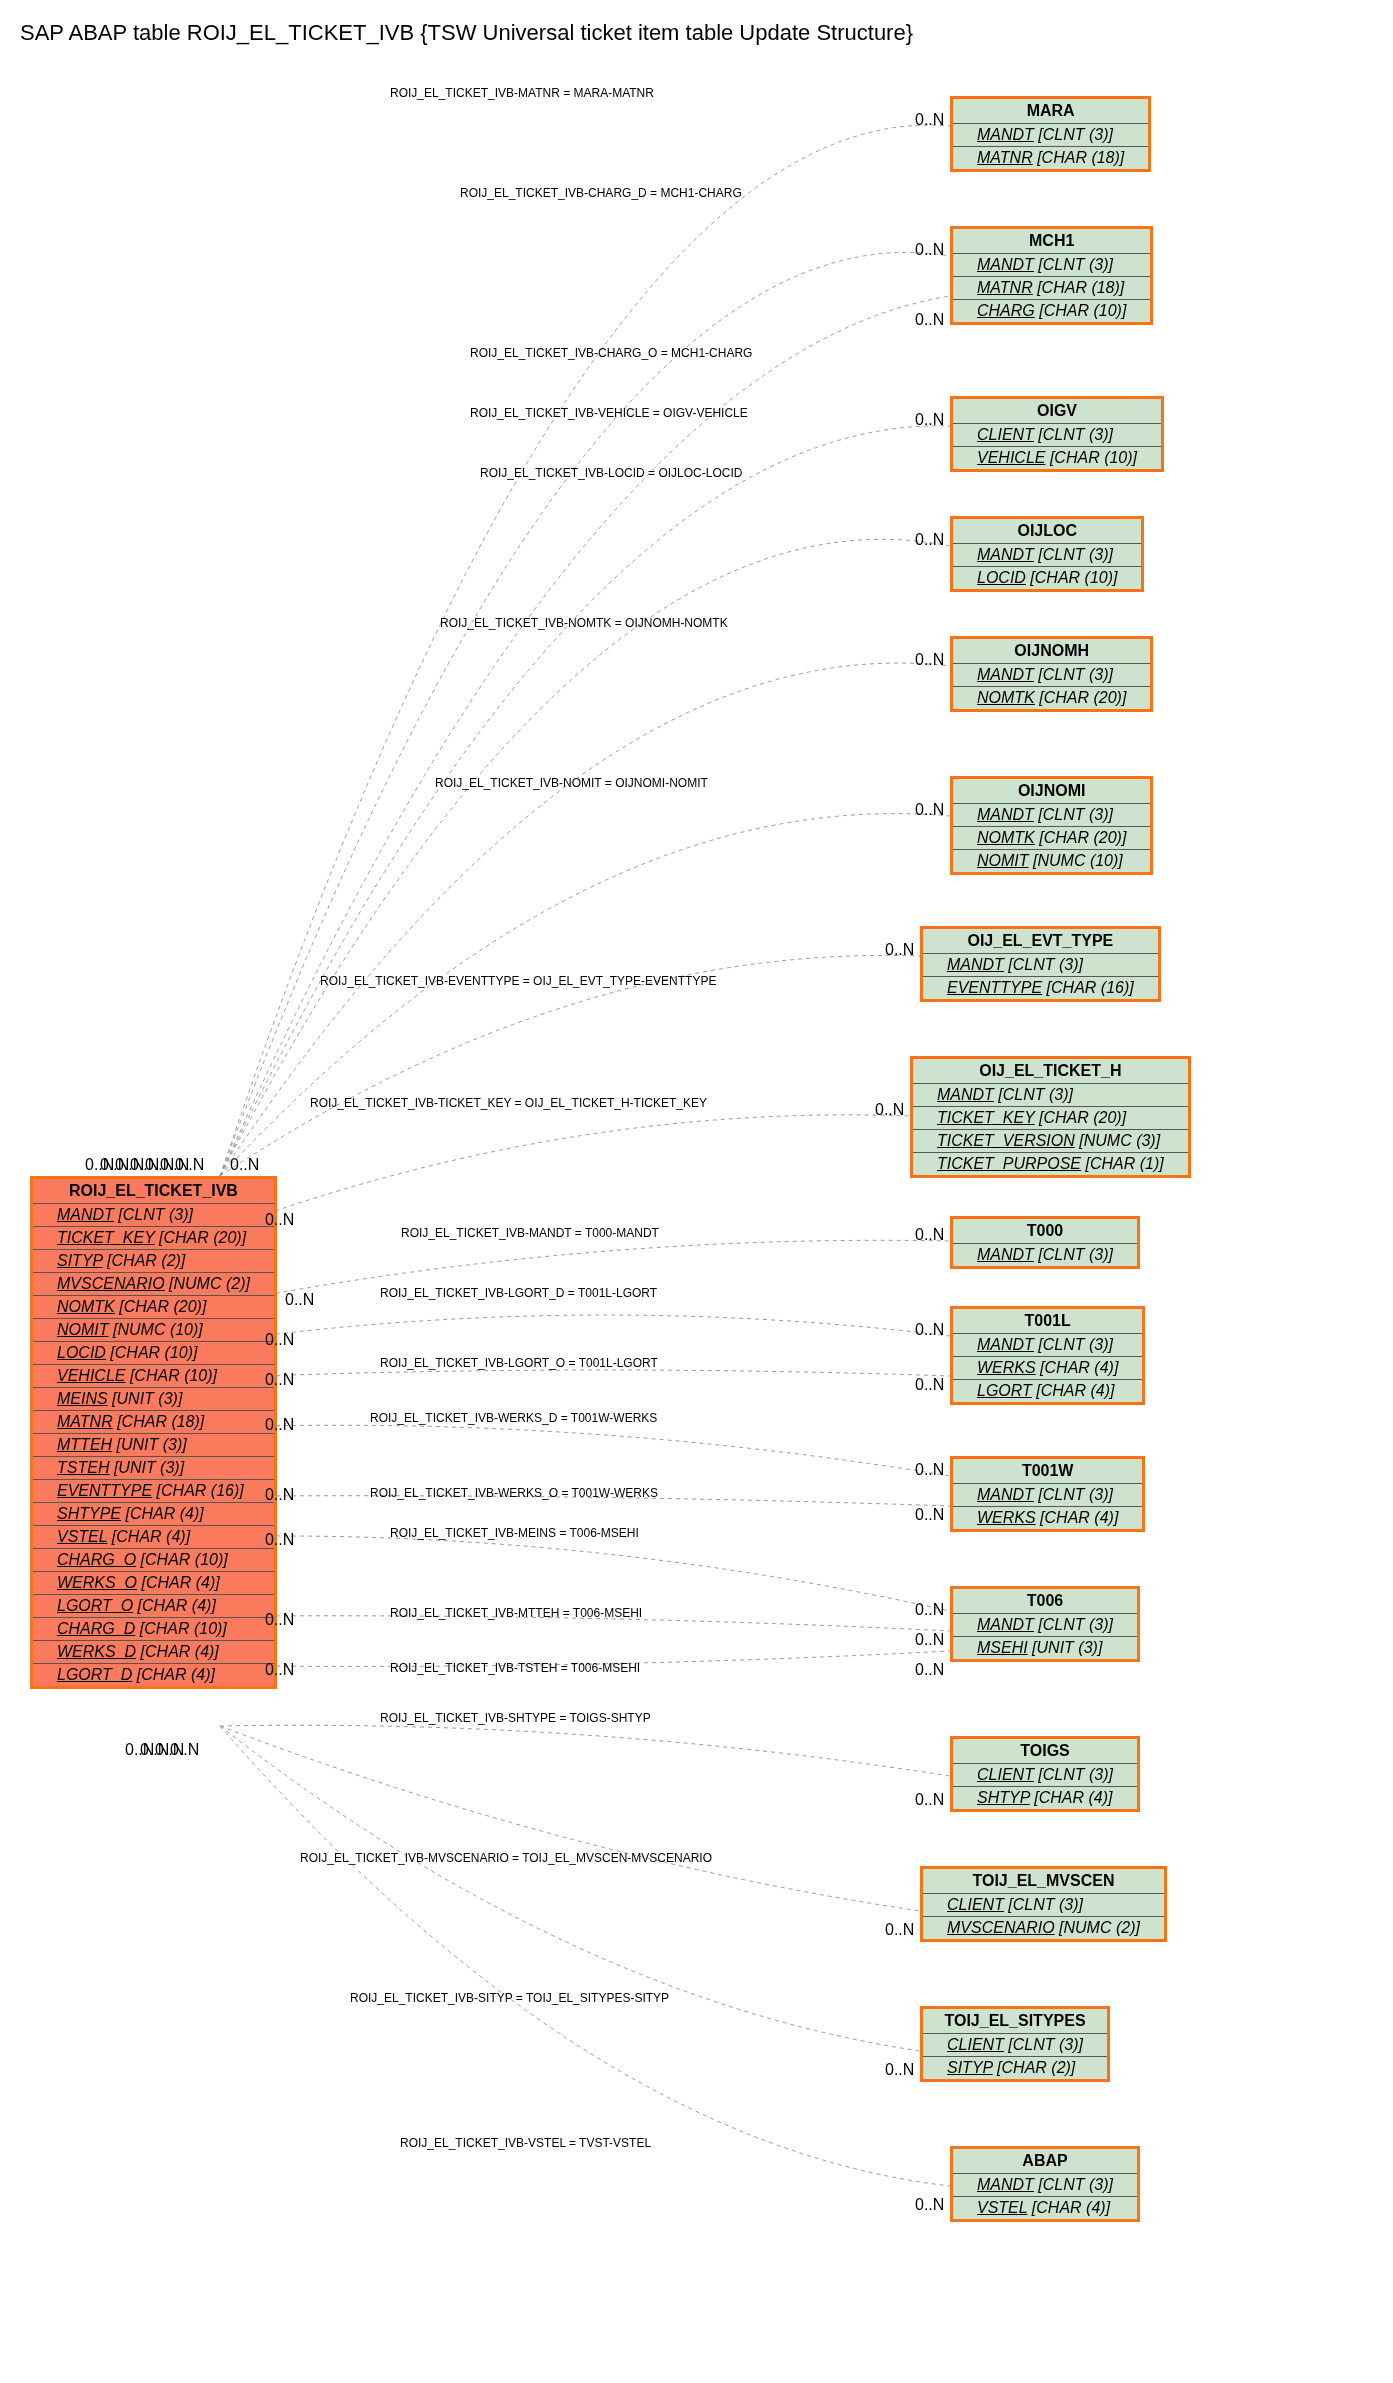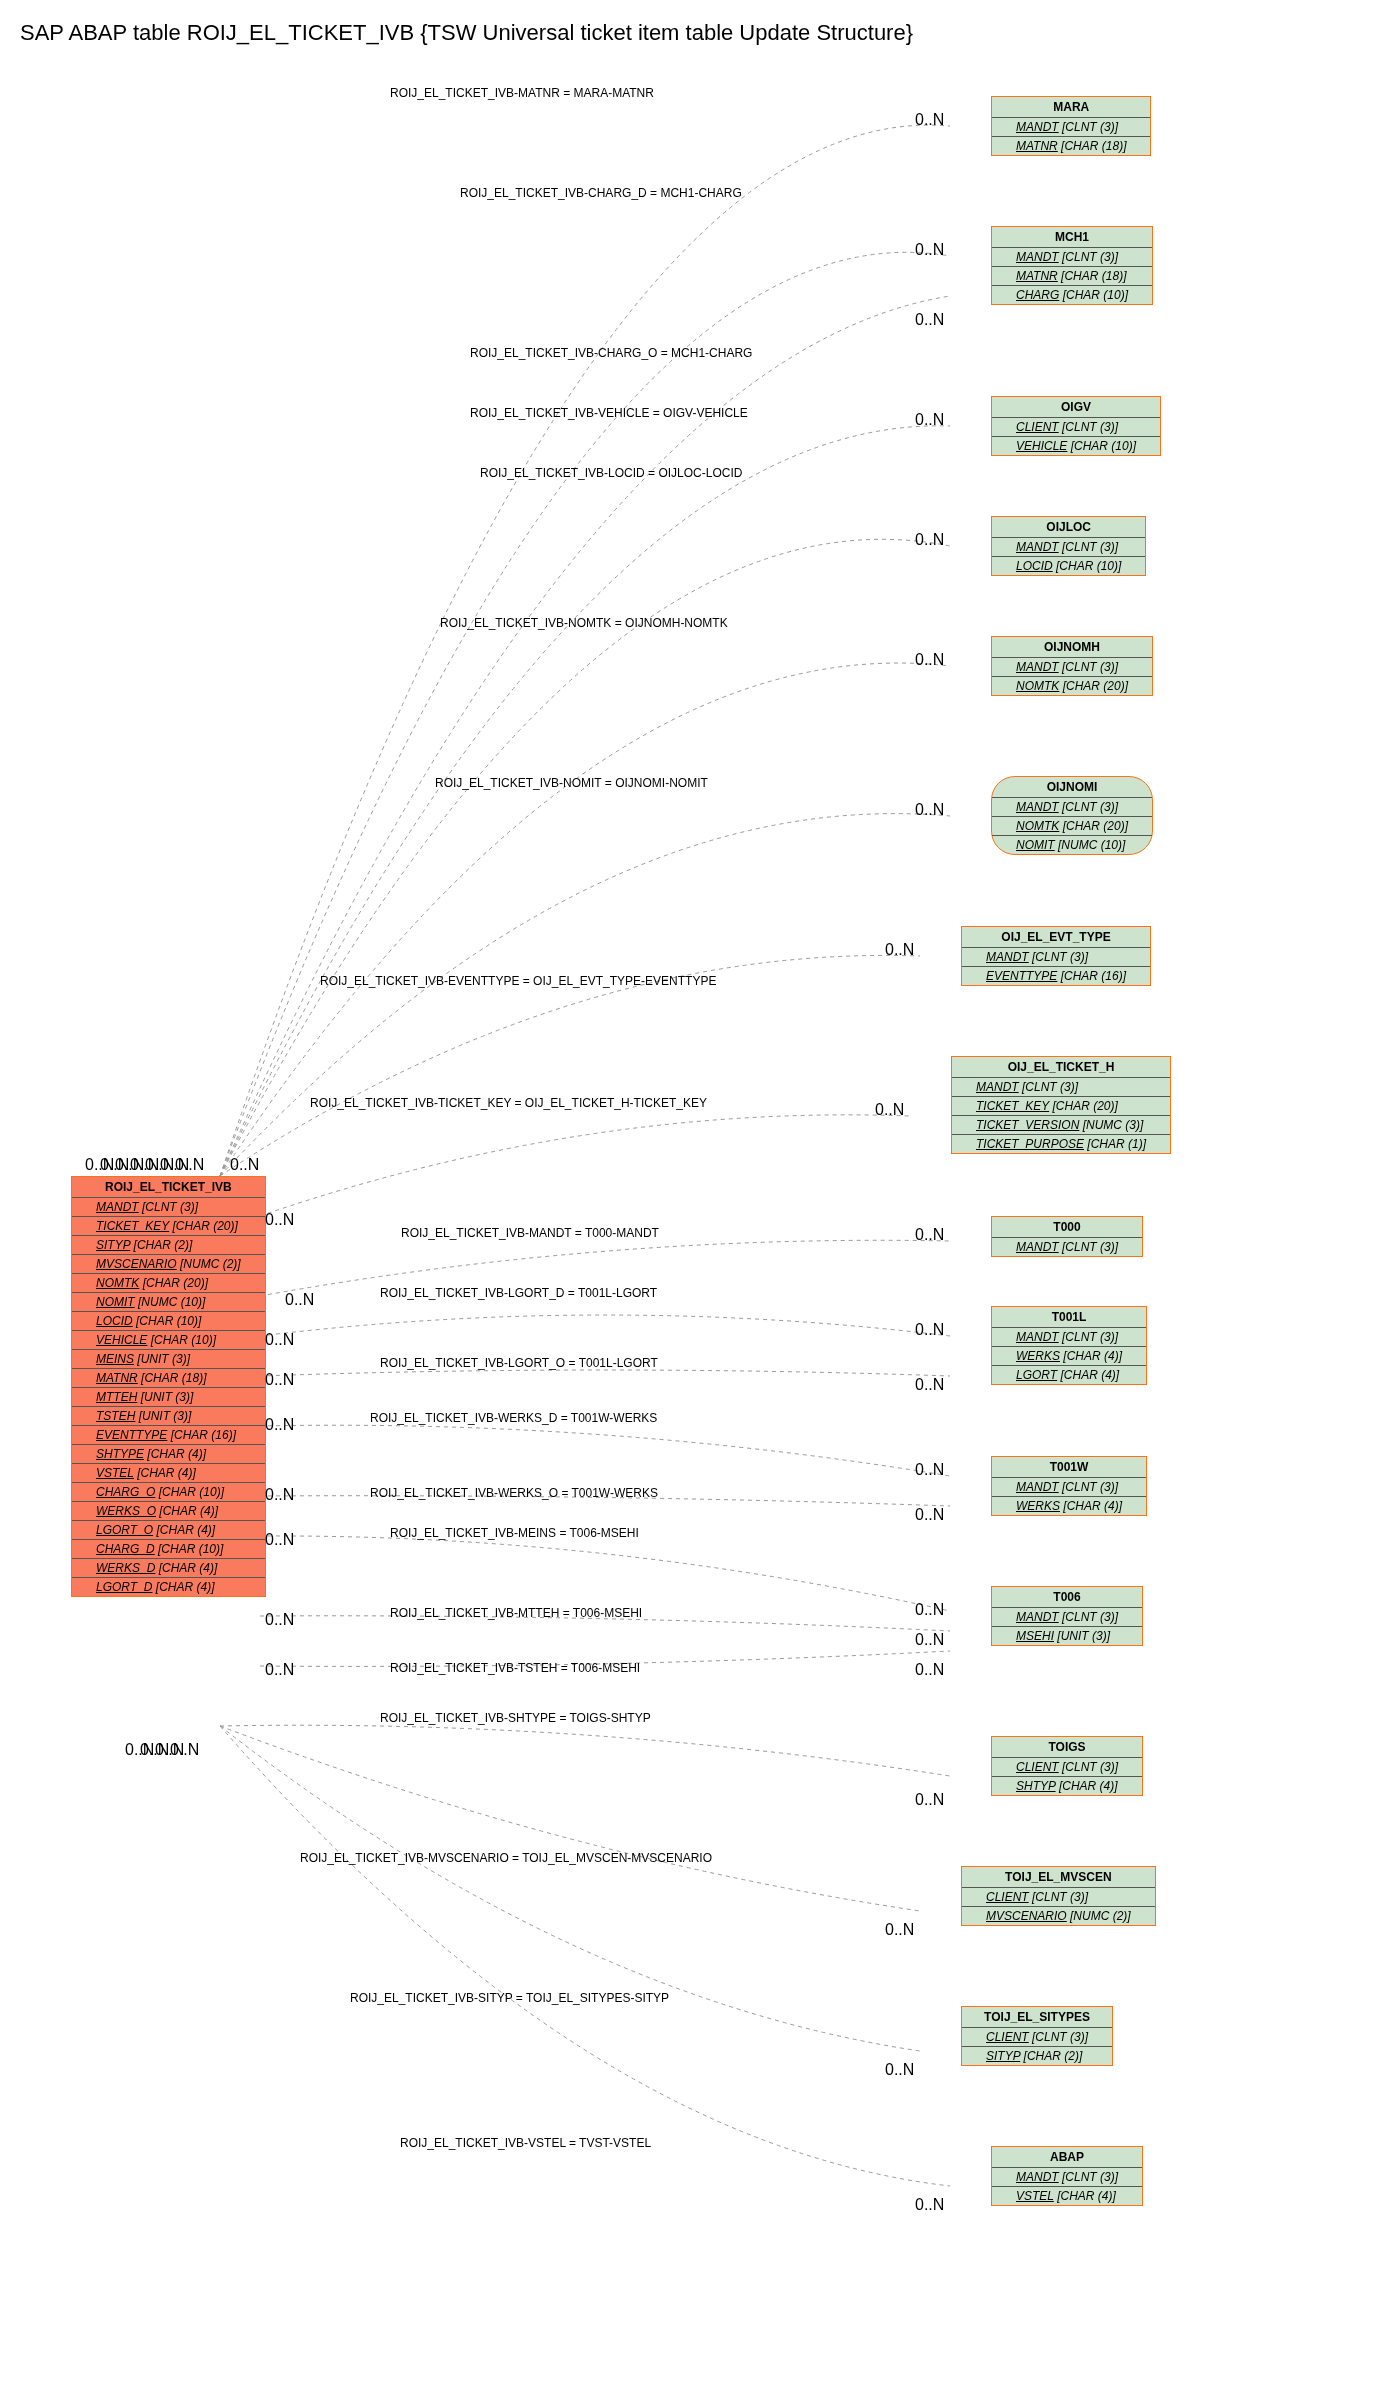--- a/index.html
+++ b/index.html
@@ -14,25 +14,24 @@
     font-size: 22px;
     margin-bottom: 10px;
   }
   .canvas {
     position: relative;
     width: 1350px;
     height: 2300px;
   }
   .table-box {
     position: absolute;
-    border: 1px solid #f97316;
+    border: 3px solid #f97316;
     background: #cde3cd;
-    font-size: 12px;
+    font-size: 16px;
     min-width: 140px;
-    margin-left: 41px;
   }
   .table-box.main {
     background: #f97a5c;
   }
   .table-box .tname {
     font-weight: bold;
     text-align: center;
     padding: 3px 8px;
     border-bottom: 1px solid #555;
     white-space: nowrap;
@@ -143,21 +142,21 @@
       <div class="table-box" style="left: 930px; top: 460px;">
         <div class="tname">OIJLOC</div>
         <div class="field"><span class="under">MANDT</span> [CLNT (3)]</div>
         <div class="field"><span class="under">LOCID</span> [CHAR (10)]</div>
       </div>
       <div class="table-box" style="left: 930px; top: 580px;">
         <div class="tname">OIJNOMH</div>
         <div class="field"><span class="under">MANDT</span> [CLNT (3)]</div>
         <div class="field"><span class="under">NOMTK</span> [CHAR (20)]</div>
       </div>
-      <div class="table-box" style="left: 930px; top: 720px; border-radius: 24px;">
+      <div class="table-box" style="left: 930px; top: 720px;">
         <div class="tname">OIJNOMI</div>
         <div class="field"><span class="under">MANDT</span> [CLNT (3)]</div>
         <div class="field"><span class="under">NOMTK</span> [CHAR (20)]</div>
         <div class="field"><span class="under">NOMIT</span> [NUMC (10)]</div>
       </div>
       <div class="table-box" style="left: 900px; top: 870px;">
         <div class="tname">OIJ_EL_EVT_TYPE</div>
         <div class="field"><span class="under">MANDT</span> [CLNT (3)]</div>
         <div class="field"><span class="under">EVENTTYPE</span> [CHAR (16)]</div>
       </div>

